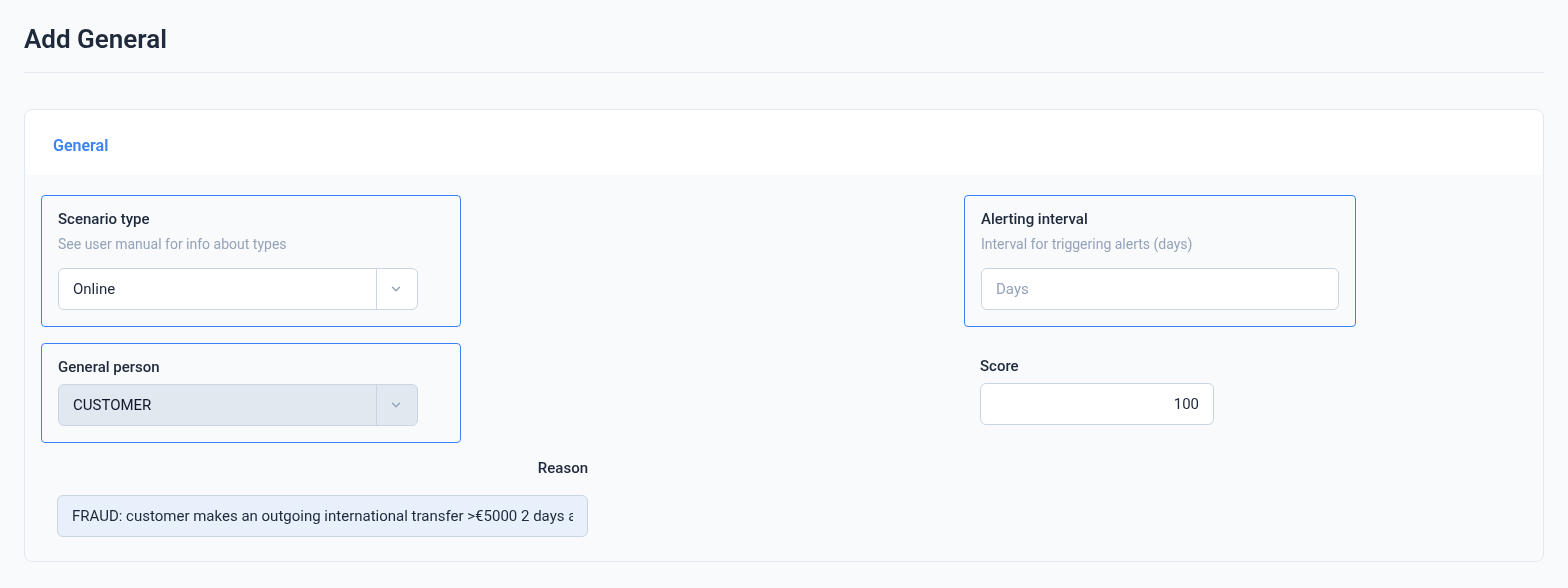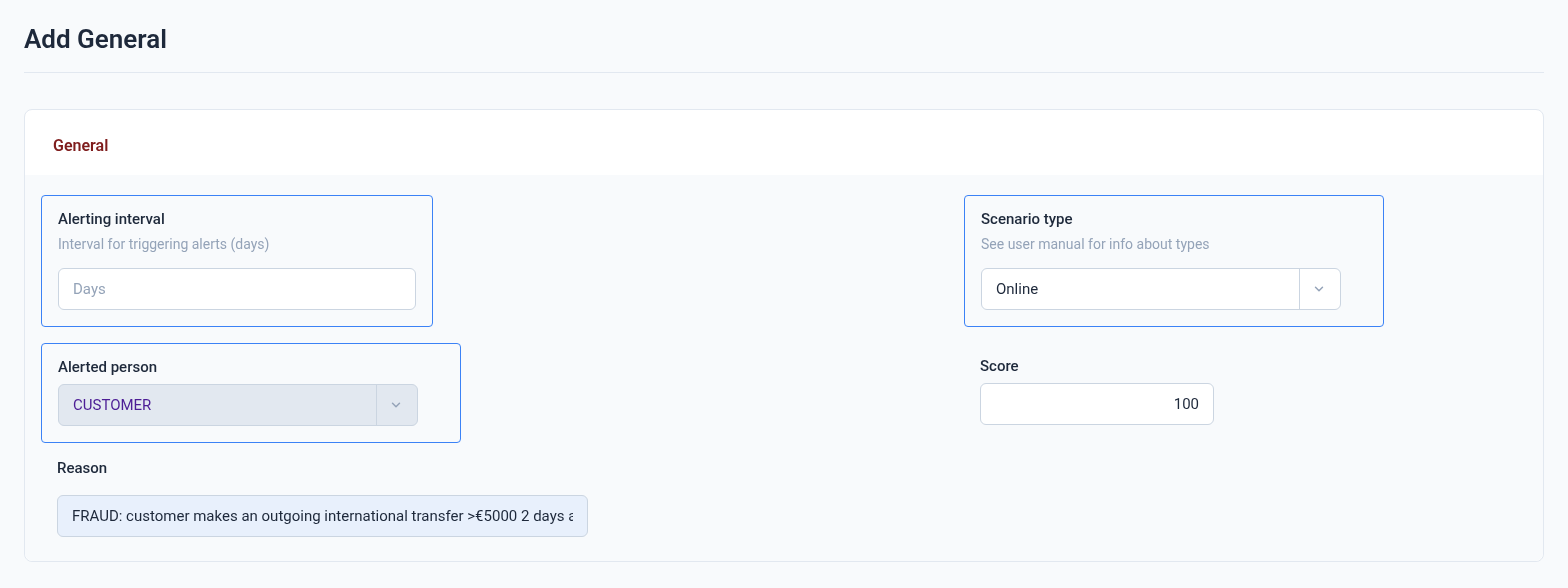--- a/index.html
+++ b/index.html
@@ -28,21 +28,21 @@
     .card {
       background: #ffffff;
       border: 1px solid #e2e8f0;
       border-radius: 8px;
       margin: 36px 24px 0 24px;
       padding: 0;
     }
     .section-header {
       font-size: 16px;
       font-weight: 600;
-      color: #7f1d1d;
+      color: #3b82f6;
       padding: 26px 28px 20px 28px;
     }
     .card-body {
       background: #f8fafc;
       padding: 20px 16px 24px 16px;
       border-bottom-left-radius: 8px;
       border-bottom-right-radius: 8px;
     }
     .form-grid {
       display: grid;
@@ -85,21 +85,21 @@
       padding: 0 14px;
       font-size: 15px;
       color: #1e293b;
       cursor: pointer;
       max-width: 360px;
       justify-content: space-between;
     }
     .select-wrap.disabled {
       background: #e2e8f0;
       cursor: default;
-      color: #4c1d95;
+      color: #0f172a;
     }
     .select-arrow {
       display: flex;
       align-items: center;
       padding-left: 12px;
       border-left: 1px solid #cbd5e1;
       height: 100%;
     }
     .select-wrap.disabled .select-arrow {
       border-left: 1px solid #cbd5e1;
@@ -137,58 +137,59 @@
       padding: 0 16px;
     }
     .reason-group .text-input {
       max-width: 605px;
     }
     .reason-label {
       font-size: 15px;
       font-weight: 500;
       color: #1e293b;
       margin-bottom: 18px;
+      text-align: right;
     }
     .score-input {
       max-width: 234px;
       text-align: right;
     }
   </style>
 </head>
 <body>
 
 <h1 class="page-title">Add General</h1>
 <hr class="hr">
 
 <div class="card">
   <div class="section-header">General</div>
   <div class="card-body">
     <div class="form-grid">
-
-      <div class="form-group form-group-right highlighted">
-        <div class="field-label">Alerting interval</div>
-        <div class="field-hint">Interval for triggering alerts (days)</div>
-        <input class="text-input" type="text" placeholder="Days" value="" style="">
-      </div>
 
       <div class="form-group form-group-left highlighted">
         <div class="field-label">Scenario type</div>
         <div class="field-hint">See user manual for info about types</div>
         <div class="select-wrap">
           <span>Online</span>
           <span class="select-arrow">
             <svg viewBox="0 0 24 24" fill="none" stroke="#94a3b8" stroke-width="2.5" stroke-linecap="round" stroke-linejoin="round">
                 <polyline points="6 9 12 15 18 9"></polyline>
               </svg>
           </span>
         </div>
       </div>
 
+      <div class="form-group form-group-right highlighted">
+        <div class="field-label">Alerting interval</div>
+        <div class="field-hint">Interval for triggering alerts (days)</div>
+        <input class="text-input" type="text" placeholder="Days" value="" style="">
+      </div>
+
       <div class="form-group form-group-left highlighted">
-        <div class="field-label">Alerted person</div>
+        <div class="field-label">General person</div>
         <div class="select-wrap disabled">
           <span>CUSTOMER</span>
           <span class="select-arrow">
             <svg viewBox="0 0 24 24" fill="none" stroke="#94a3b8" stroke-width="2.5" stroke-linecap="round" stroke-linejoin="round">
                 <polyline points="6 9 12 15 18 9"></polyline>
               </svg>
           </span>
         </div>
       </div>
 

